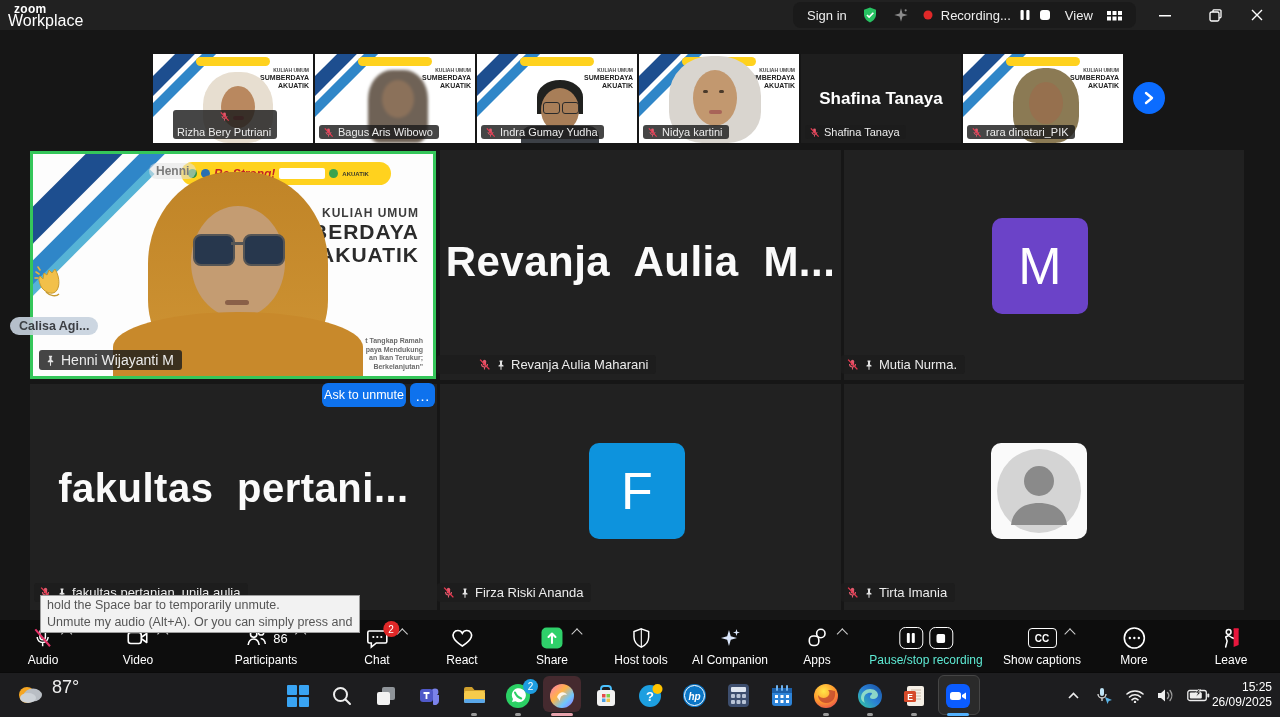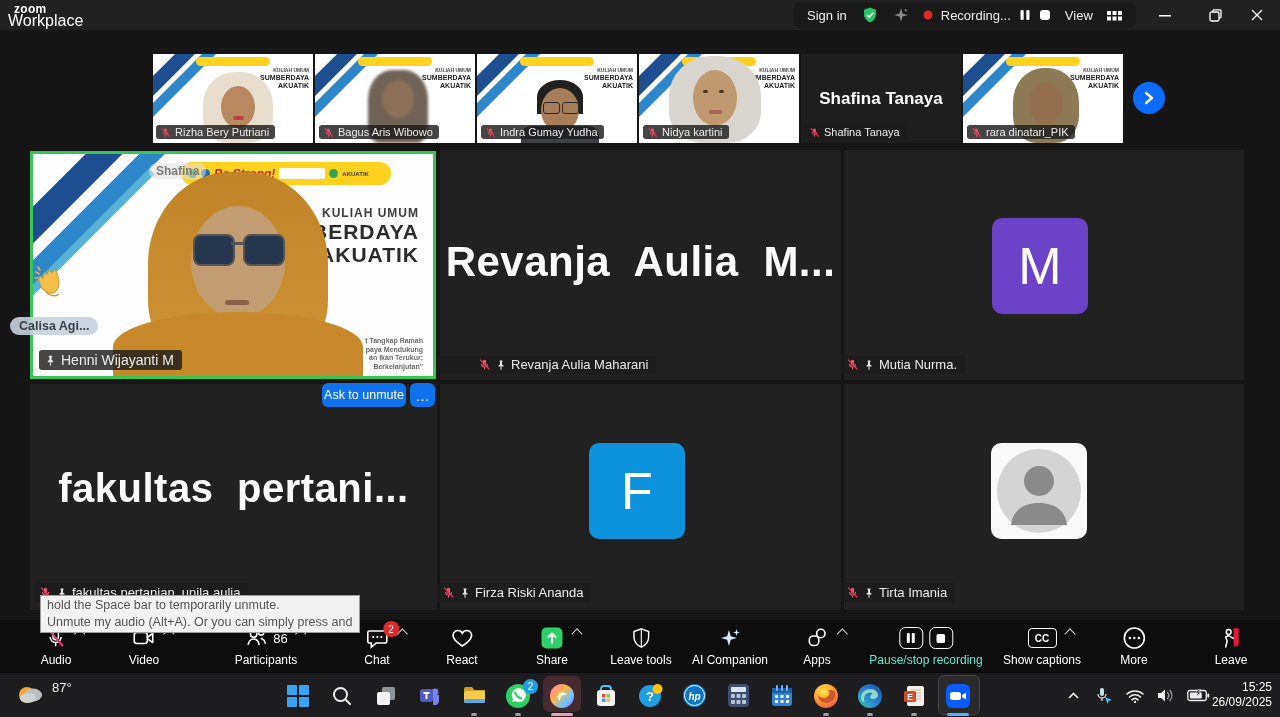--- a/index.html
+++ b/index.html
@@ -168,21 +168,21 @@
   <div class="abs thumb" style="left:153px;">
     <div class="rb" style="left:-34px;top:4px;width:110px;height:14px;background:#1d4e8f;"></div>
     <div class="rb" style="left:-26px;top:22px;width:110px;height:10px;background:#2f86c8;"></div>
     <div class="mini-banner"></div>
     <div class="mini-title"><span class="l1">KULIAH UMUM</span><span>SUMBERDAYA</span><br><span>AKUATIK</span></div>
     <div class="person" style="left:44px;top:18px;width:80px;height:71px;">
       <div class="hijab" style="left:6px;top:0;width:70px;height:71px;background:#e7ded0;"></div>
       <div class="face" style="left:24px;top:14px;width:34px;height:42px;background:#b9885f;"></div>
       <div class="abs" style="left:36px;top:44px;width:11px;height:4px;border-radius:3px;background:#b4453e;"></div>
     </div>
-    <div class="np sm" style="left:3px;bottom:4px;">
+    <div class="np sm" style="left:20px;bottom:4px;flex-direction:column;">
       <span>
           <svg width="11" height="11" viewBox="0 0 24 24">
             <path d="M12 3a3 3 0 0 1 3 3v5a3 3 0 0 1-6 0V6a3 3 0 0 1 3-3z" fill="#e05a6d"></path>
             <path d="M6.5 11a5.5 5.5 0 0 0 11 0M12 17v4" stroke="#e05a6d" stroke-width="2" fill="none"></path>
             <path d="M4 3l17 18" stroke="#e8384f" stroke-width="2.6"></path>
           </svg>
         </span>
       <span>Rizha Bery Putriani</span>
     </div>
   </div>
@@ -304,21 +304,21 @@
     <div class="rb" style="left:-44px;top:54px;width:200px;height:18px;background:#2f86c8;"></div>
     <div class="rb" style="left:-52px;top:84px;width:200px;height:8px;background:#56b3d6;"></div>
     <div class="banner">
       <span class="logo" style="background:#2e8f46;"></span>
         <span class="logo" style="background:#2a6fb0;"></span>
       <span class="bestrong">Be Strong!</span>
       <span class="banner-white"></span>
       <span class="logo" style="background:#3aa34f;"></span>
       <span class="banner-right">AKUATIK</span>
     </div>
-    <div class="calisa-ghost">Shafina</div>
+    <div class="calisa-ghost">Henni</div>
     <div class="kt">
       <div class="k1">KULIAH UMUM</div>
       <div class="k2">SUMBERDAYA</div>
       <div class="k2">AKUATIK</div>
     </div>
     <div class="sub">
       <div>t Tangkap Ramah</div>
       <div>paya Mendukung</div>
       <div>an Ikan Terukur;</div>
       <div>Berkelanjutan"</div>
@@ -463,34 +463,34 @@
       <span>Tirta Imania</span>
     </div>
   </div>
 
   <div class="abs" id="tooltip">
     <div>hold the Space bar to temporarily unmute.</div>
     <div>Unmute my audio (Alt+A). Or you can simply press and</div>
   </div>
 
   <div class="abs" id="toolbar">
-    <div class="titem" style="left:43px;margin-left:13px;">
+    <div class="titem" style="left:43px;">
       <div class="irow">
           <span>
             <svg width="22" height="24" viewBox="0 0 24 24">
               <path d="M12 3a3 3 0 0 1 3 3v5a3 3 0 0 1-6 0V6a3 3 0 0 1 3-3z" stroke="#fff" stroke-width="1.6" fill="none"></path>
               <path d="M6 11a6 6 0 0 0 12 0M12 17.5V21" stroke="#fff" stroke-width="1.6" fill="none"></path>
               <path d="M4 2.5L20 21" stroke="#e8336a" stroke-width="2.2"></path>
             </svg>
           </span>
           <span class="caret"></span>
         </div>
       <span class="lbl">Audio</span>
     </div>
-    <div class="titem" style="left:144px;">
+    <div class="titem" style="left:138px;">
       <div class="irow">
           <span>
             <svg width="24" height="24" viewBox="0 0 24 24">
               <rect x="2.5" y="6.5" width="13" height="11" rx="2.5" stroke="#fff" stroke-width="1.6" fill="none"></rect>
               <path d="M16 11l5-3.5v9L16 13" stroke="#fff" stroke-width="1.6" fill="none" stroke-linejoin="round"></path>
             </svg>
           </span>
           <span class="caret"></span>
         </div>
       <span class="lbl">Video</span>
@@ -549,21 +549,21 @@
     </div>
     <div class="titem" style="left:641px;">
       <div class="irow">
           <span>
             <svg width="22" height="24" viewBox="0 0 24 24">
               <path d="M12 2l8 3v6c0 5-3.5 9-8 11-4.5-2-8-6-8-11V5z" stroke="#fff" stroke-width="1.6" fill="none"></path>
               <path d="M12 2v20" stroke="#fff" stroke-width="1.2"></path>
             </svg>
           </span>
         </div>
-      <span class="lbl">Leave tools</span>
+      <span class="lbl">Host tools</span>
     </div>
     <div class="titem" style="left:730px;">
       <div class="irow">
           <span>
             <svg width="24" height="24" viewBox="0 0 24 24">
               <path d="M11 4l1.8 6.2L19 12l-6.2 1.8L11 20l-1.8-6.2L3 12l6.2-1.8z" fill="#dbe7fb"></path>
               <path d="M18.5 3l.8 2.7 2.7.8-2.7.8-.8 2.7-.8-2.7L15 6.5l2.7-.8z" fill="#dbe7fb"></path>
             </svg>
           </span>
         </div>
@@ -634,21 +634,21 @@
 
   <div class="abs" id="taskbar">
     <div class="abs" style="left:16px;top:6px;display:flex;align-items:center;gap:6px;">
       <span>
           <svg width="30" height="30" viewBox="0 0 30 30">
             <circle cx="11" cy="16" r="8" fill="#f5a623"></circle>
             <ellipse cx="17" cy="16" rx="9" ry="6.5" fill="#b9bec4"></ellipse>
             <ellipse cx="12" cy="19" rx="8" ry="5" fill="#cdd2d7"></ellipse>
           </svg>
         </span>
-      <span style="color:#eee;font-size:13px;margin-top:-14px;">87°</span>
+      <span style="color:#eee;font-size:18px;margin-top:-14px;">87°</span>
     </div>
     <div class="abs tk-icons">
       <div class="tk-slot">
           <span class="appicon">
             <svg width="22" height="22" viewBox="0 0 22 22">
               <g fill="#39a4f3">
                 <rect x="0" y="0" width="10" height="10" rx="1"></rect>
                 <rect x="12" y="0" width="10" height="10" rx="1"></rect>
                 <rect x="0" y="12" width="10" height="10" rx="1"></rect>
                 <rect x="12" y="12" width="10" height="10" rx="1"></rect>

